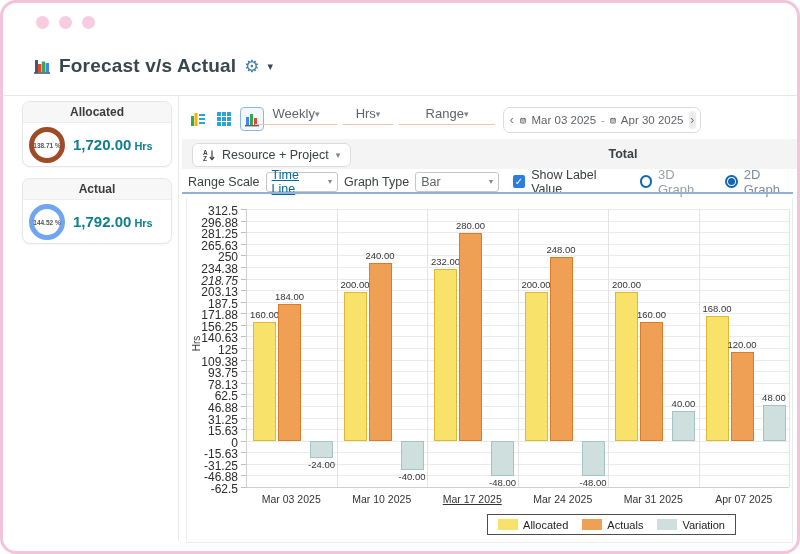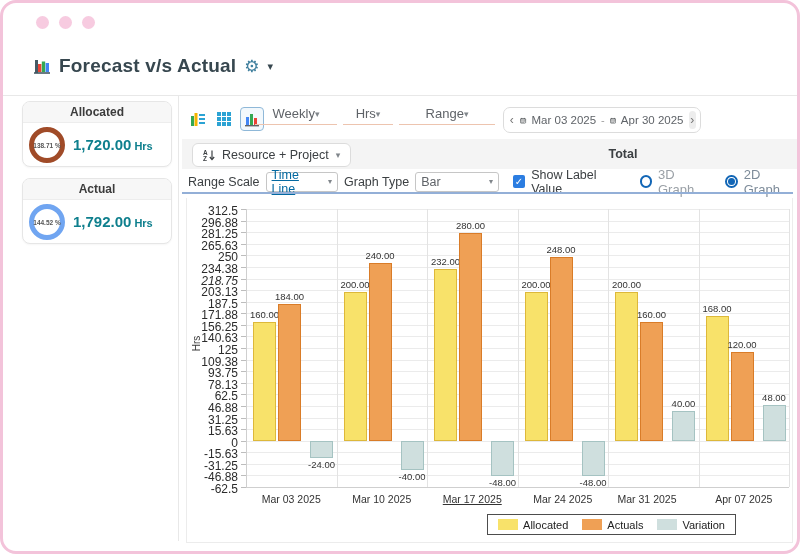--- a/index.html
+++ b/index.html
@@ -377,21 +377,21 @@
       <div class="barlab" style="left: 351px; top: 45.816px; width: 46px;">248.00</div>
       <div class="bar" style="left: 394.5px; top: 242.667px; width: 23px; height: 35.584px; background: rgb(207, 223, 222); border-color: rgb(165, 195, 194);"></div>
       <div class="barlab" style="left: 383px; top: 279.251px; width: 46px;">-48.00</div>
       <div class="xtick" style="left: 330.5px; top: 295px; width: 90.5px;">Mar 24 2025</div>
       <div class="bar" style="left: 428px; top: 94.4px; width: 23px; height: 148.267px; background: rgb(248, 226, 106); border-color: rgb(221, 184, 58);"></div>
       <div class="barlab" style="left: 416.5px; top: 81.4px; width: 46px;">200.00</div>
       <div class="bar" style="left: 453px; top: 124.053px; width: 23px; height: 118.613px; background: rgb(239, 160, 85); border-color: rgb(217, 124, 40);"></div>
       <div class="barlab" style="left: 441.5px; top: 111.053px; width: 46px;">160.00</div>
       <div class="bar" style="left: 485px; top: 213.013px; width: 23px; height: 29.6533px; background: rgb(207, 223, 222); border-color: rgb(165, 195, 194);"></div>
       <div class="barlab" style="left: 473.5px; top: 200.013px; width: 46px;">40.00</div>
-      <div class="xtick" style="left: 399px; top: 295px; width: 90.5px; text-align: right;">Mar 31 2025</div>
+      <div class="xtick" style="left: 421px; top: 295px; width: 90.5px;">Mar 31 2025</div>
       <div class="bar" style="left: 518.5px; top: 118.123px; width: 23px; height: 124.544px; background: rgb(248, 226, 106); border-color: rgb(221, 184, 58);"></div>
       <div class="barlab" style="left: 507px; top: 105.123px; width: 46px;">168.00</div>
       <div class="bar" style="left: 543.5px; top: 153.707px; width: 23px; height: 88.96px; background: rgb(239, 160, 85); border-color: rgb(217, 124, 40);"></div>
       <div class="barlab" style="left: 532px; top: 140.707px; width: 46px;">120.00</div>
       <div class="bar" style="left: 575.5px; top: 207.083px; width: 23px; height: 35.584px; background: rgb(207, 223, 222); border-color: rgb(165, 195, 194);"></div>
       <div class="barlab" style="left: 564px; top: 194.083px; width: 46px;">48.00</div>
       <div class="xtick" style="left: 511.5px; top: 295px; width: 90.5px;">Apr 07 2025</div>
       <div class="legend" id="legend">
         <div class="litem">
           <div class="lswatch" style="background: rgb(248, 226, 106);"></div>

